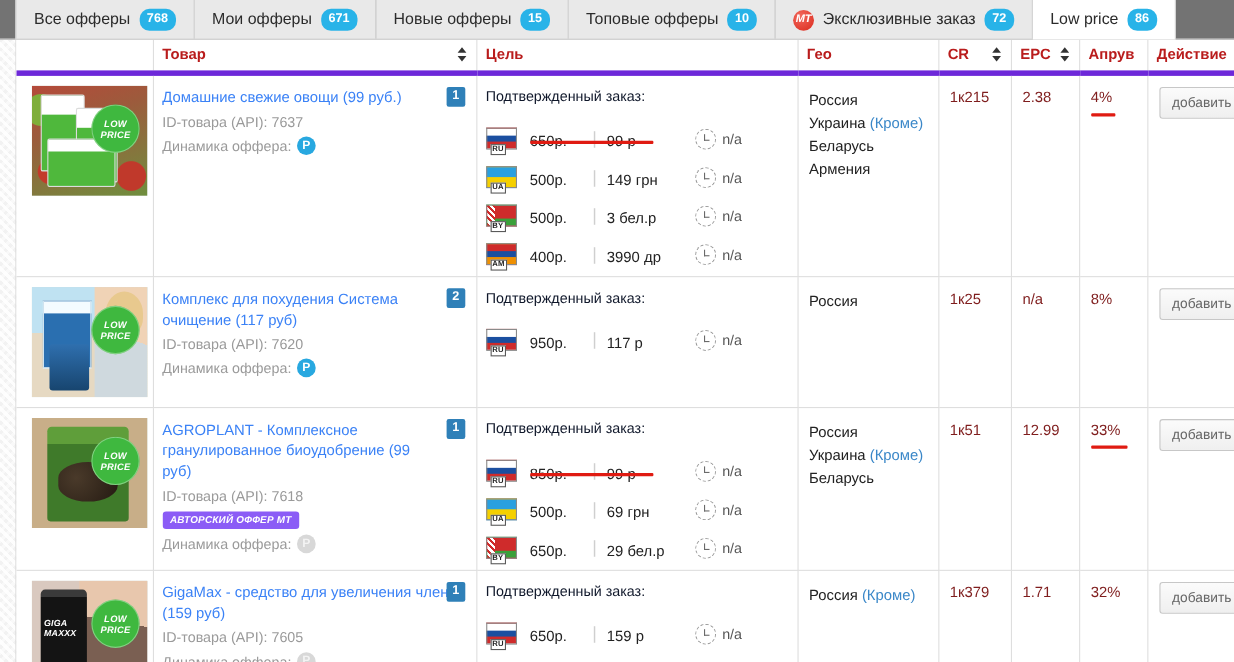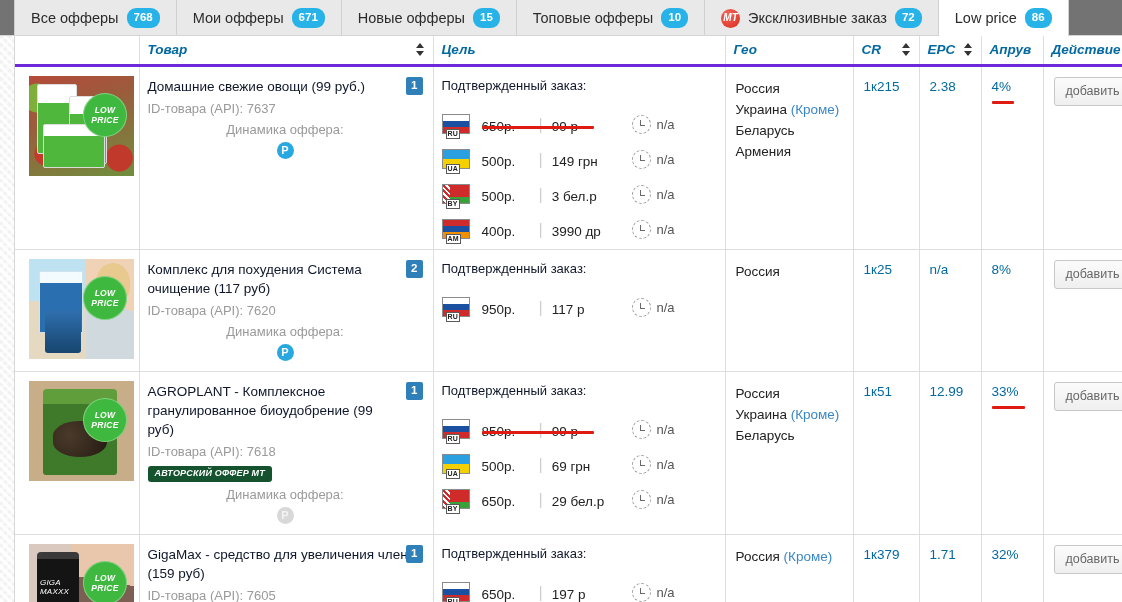--- a/index.html
+++ b/index.html
@@ -94,26 +94,25 @@
   table.offers th, table.offers td {
     border-bottom: 1px solid #dedede;
     border-right: 1px solid #dedede;
     vertical-align: top;
     text-align: left;
   }
   table.offers th:last-child, table.offers td:last-child { border-right: none; }
   table.offers th {
     font-size: 13.5px;
     font-weight: bold;
-    color: #0369a1;
+    color: #b91c1c;
     padding: 6px 8px 7px 8px;
-    border-bottom: 3px solid #6d28d9;
+    border-bottom: 5px solid #6d28d9;
     background: #fff;
     height: 29px;
-    font-style: italic;
   }
   .th-inner { display: flex; align-items: center; justify-content: space-between; }
   .sort-ico {
     display: inline-block;
     width: 9px; height: 13px;
     position: relative;
     flex: 0 0 auto;
     margin-left: 6px;
   }
   .sort-ico::before, .sort-ico::after {
@@ -215,32 +214,32 @@
   }
 
   .art-giga { position:absolute; inset:0; background: #d9c9bf; }
   .art-giga .tube {
     position:absolute; left:8px; top:8px; width:42px; height:86px;
     background: linear-gradient(180deg,#3a3a3a 0 8%, #141414 8% 100%);
     border-radius: 4px 4px 6px 6px;
   }
   .art-giga .tube .lbl {
     position:absolute; left:3px; top:26px; right:20px;
-    color:#fff; font-size:8px; font-weight:normal; font-style:italic;
+    color:#fff; font-size:8px; font-weight:bold; font-style:italic;
     text-align:right; line-height:9px; letter-spacing:.2px;
   }
   .art-giga .model {
     position:absolute; right:0; top:0; width:62px; height:100px;
     background: linear-gradient(190deg,#e8c7ad 0 38%, #7a5f52 38% 100%);
   }
 
   
   td.prod-cell { padding: 10px 10px 10px 8px; position: relative; }
   .prod-title {
-    color: #0f172a;
+    color: #3b82f6;
     font-size: 13.5px;
     line-height: 19px;
     text-decoration: none;
     display: inline;
     cursor: pointer;
     padding-right: 22px;
   }
   .count-badge {
     position: absolute;
     right: 10px; top: 10px;
@@ -253,36 +252,36 @@
     padding: 3px 5px;
     min-width: 16px;
     text-align: center;
   }
   .prod-meta {
     font-size: 13px;
     color: #9a9a9a;
     line-height: 20px;
     margin-top: 3px;
   }
-  .dyn-row { display: flex; align-items: center; gap: 5px; margin-top: 3px; flex-direction: column; }
+  .dyn-row { display: flex; align-items: center; gap: 5px; margin-top: 3px; }
   .dyn-label { font-size: 13px; color: #9a9a9a; }
   .p-icon {
     width: 17px; height: 17px;
     border-radius: 50%;
     background: #28a8e0;
     color: #fff;
     font-size: 11px;
     font-weight: bold;
     display: flex; align-items: center; justify-content: center;
     line-height: 1;
   }
   .p-icon.muted { background: #d8d8d8; color: #f3f3f3; }
   .author-badge {
     display: inline-block;
-    background: #14532d;
+    background: #8b5cf6;
     color: #fff;
     font-size: 9px;
     font-weight: bold;
     font-style: italic;
     letter-spacing: .2px;
     padding: 3px 7px 4px 7px;
     border-radius: 3px;
     margin: 4px 0 2px 0;
     line-height: 1;
   }
@@ -355,21 +354,21 @@
     width: 5px; height: 1.6px; background: #6a6a6a;
   }
   .hold-text { font-size: 13px; color: #555; }
 
   
   td.geo-cell { padding: 11px 8px 10px 10px; }
   .geo-line { font-size: 13.5px; color: #222; line-height: 21px; }
   .geo-line .excl { color: #3a87c8; cursor: pointer; }
 
   
-  td.num-cell { padding: 12px 8px 10px 10px; font-size: 13.5px; color: #0369a1; }
+  td.num-cell { padding: 12px 8px 10px 10px; font-size: 13.5px; color: #7f1d1d; }
   .approve-bar {
     height: 3px;
     background: #e01b12;
     border-radius: 1px;
     margin-top: 7px;
   }
 
   
   td.act-cell { padding: 10px 8px 10px 10px; }
   .add-btn {
@@ -694,21 +693,21 @@
               <span class="p-icon muted">P</span>
             </div></td>
           <td class="goal-cell">
             <div class="goal-head">Подтвержденный заказ:</div>
             <div class="goal-row">
               <span class="flag ru">
                 <span class="cc">RU</span>
               </span>
               <span class="pay-main">650р.</span>
               <span class="pay-sep">|</span>
-              <span class="pay-alt">197 р</span>
+              <span class="pay-alt">159 р</span>
               <span class="hold">
                 <span class="clock"></span>
                 <span class="hold-text">n/a</span>
               </span>
             </div>
           </td>
           <td class="geo-cell">
             <div class="geo-line"><span>Россия</span> <span class="excl">(Кроме)</span></div>
           </td>
           <td class="num-cell"><span>1к379</span></td>

